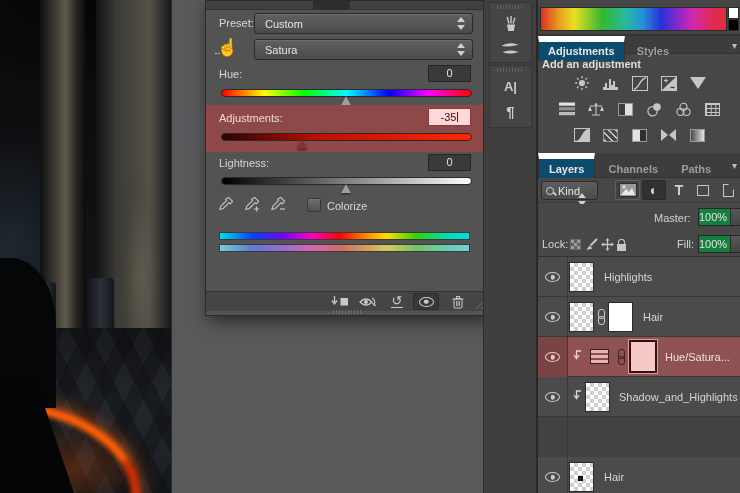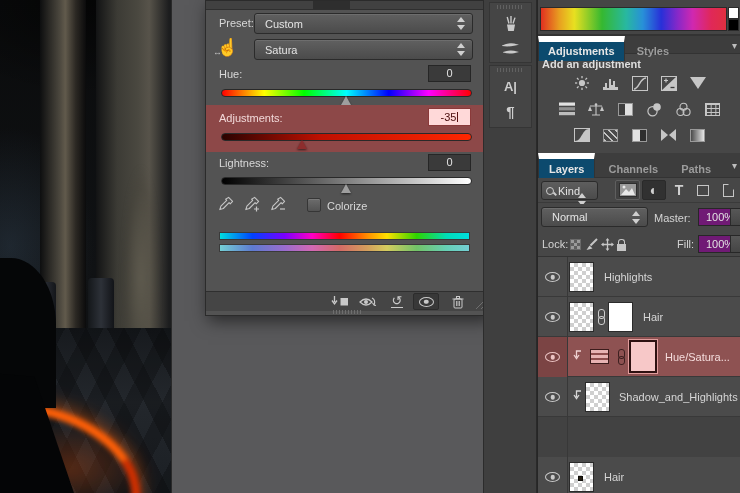--- a/index.html
+++ b/index.html
@@ -139,22 +139,22 @@
   .fbtn{position:absolute;top:2px;height:20px;display:flex;align-items:center;justify-content:center;color:#d0d0d0}
   .fbtn.outlined{border:1px solid #5f5f5f;background:#414141;border-radius:2px}
   .fbtn.pressed{border:1px solid #2a2a2a;background:#313131;border-radius:2px}
   .shape-box{width:12px;height:11px;border:1.6px solid #c6c6c6}
   .page-box{width:11px;height:13px;border:1.3px solid #c6c6c6;position:relative}
   .page-box::after{content:"";position:absolute;right:-1px;top:-1px;border:3px solid #474747;border-left-color:transparent;border-bottom-color:transparent}
 
   .blendrow{position:absolute;left:0;top:204px;width:203px;height:27px;background:#474747}
   .blendrow .dd{left:3px;top:3px;width:107px;height:20px}
   .rlabel{position:absolute;color:#d4d4d4}
-  .valdd{position:absolute;height:18px;background:#701a75;border:1px solid #272727;color:#e2e2e2;
-    line-height:16px;padding-left:7px}
+  .valdd{position:absolute;height:18px;background:#15803d;border:1px solid #272727;color:#e2e2e2;
+    line-height:16px;}
   .valdd::after{content:"";position:absolute;right:0;top:0;bottom:0;width:9px;
     background:linear-gradient(#575757,#454545);border-left:1px solid #2a2a2a}
   .lockrow{position:absolute;left:0;top:231px;width:203px;height:26px;background:#474747;border-bottom:1px solid #333}
   .lockico{position:absolute;top:5px;width:16px;height:16px;display:flex;align-items:center;justify-content:center}
   .checker-s{width:11px;height:11px;border:1px solid #6a6a6a;background:#9a9a9a;
     background-image:linear-gradient(45deg,#5f5f5f 25%,transparent 25%,transparent 75%,#5f5f5f 75%),
       linear-gradient(45deg,#5f5f5f 25%,transparent 25%,transparent 75%,#5f5f5f 75%);
     background-size:6px 6px;background-position:0 0,3px 3px}
   .lock-g{position:relative;width:9px;height:7px;background:#c6c6c6;margin-top:6px}
   .lock-g::before{content:"";position:absolute;left:1px;top:-5px;width:5px;height:5px;
@@ -473,24 +473,20 @@
       <div class="fbtn" style="left:131px;width:20px;font-weight:bold;font-size:14px">T</div>
       <div class="fbtn" style="left:154px;width:22px">
           <span class="shape-box"></span>
         </div>
       <div class="fbtn" style="left:179px;width:22px">
           <span class="page-box"></span>
         </div>
     </div>
 
     <div class="blendrow">
-      <div class="dd" style="height:20px">
-        <span>Normal</span>
-        <span class="spin"></span>
-      </div>
       <span class="rlabel" style="left:116px;top:8px">Master:</span>
       <div class="valdd" style="left:160px;top:4px;width:43px">100%</div>
     </div>
 
     <div class="lockrow">
       <span class="rlabel" style="left:4px;top:7px">Lock:</span>
       <span class="lockico" style="left:29px">
           <span class="checker-s"></span>
         </span>
       <span class="lockico" style="left:45px">

